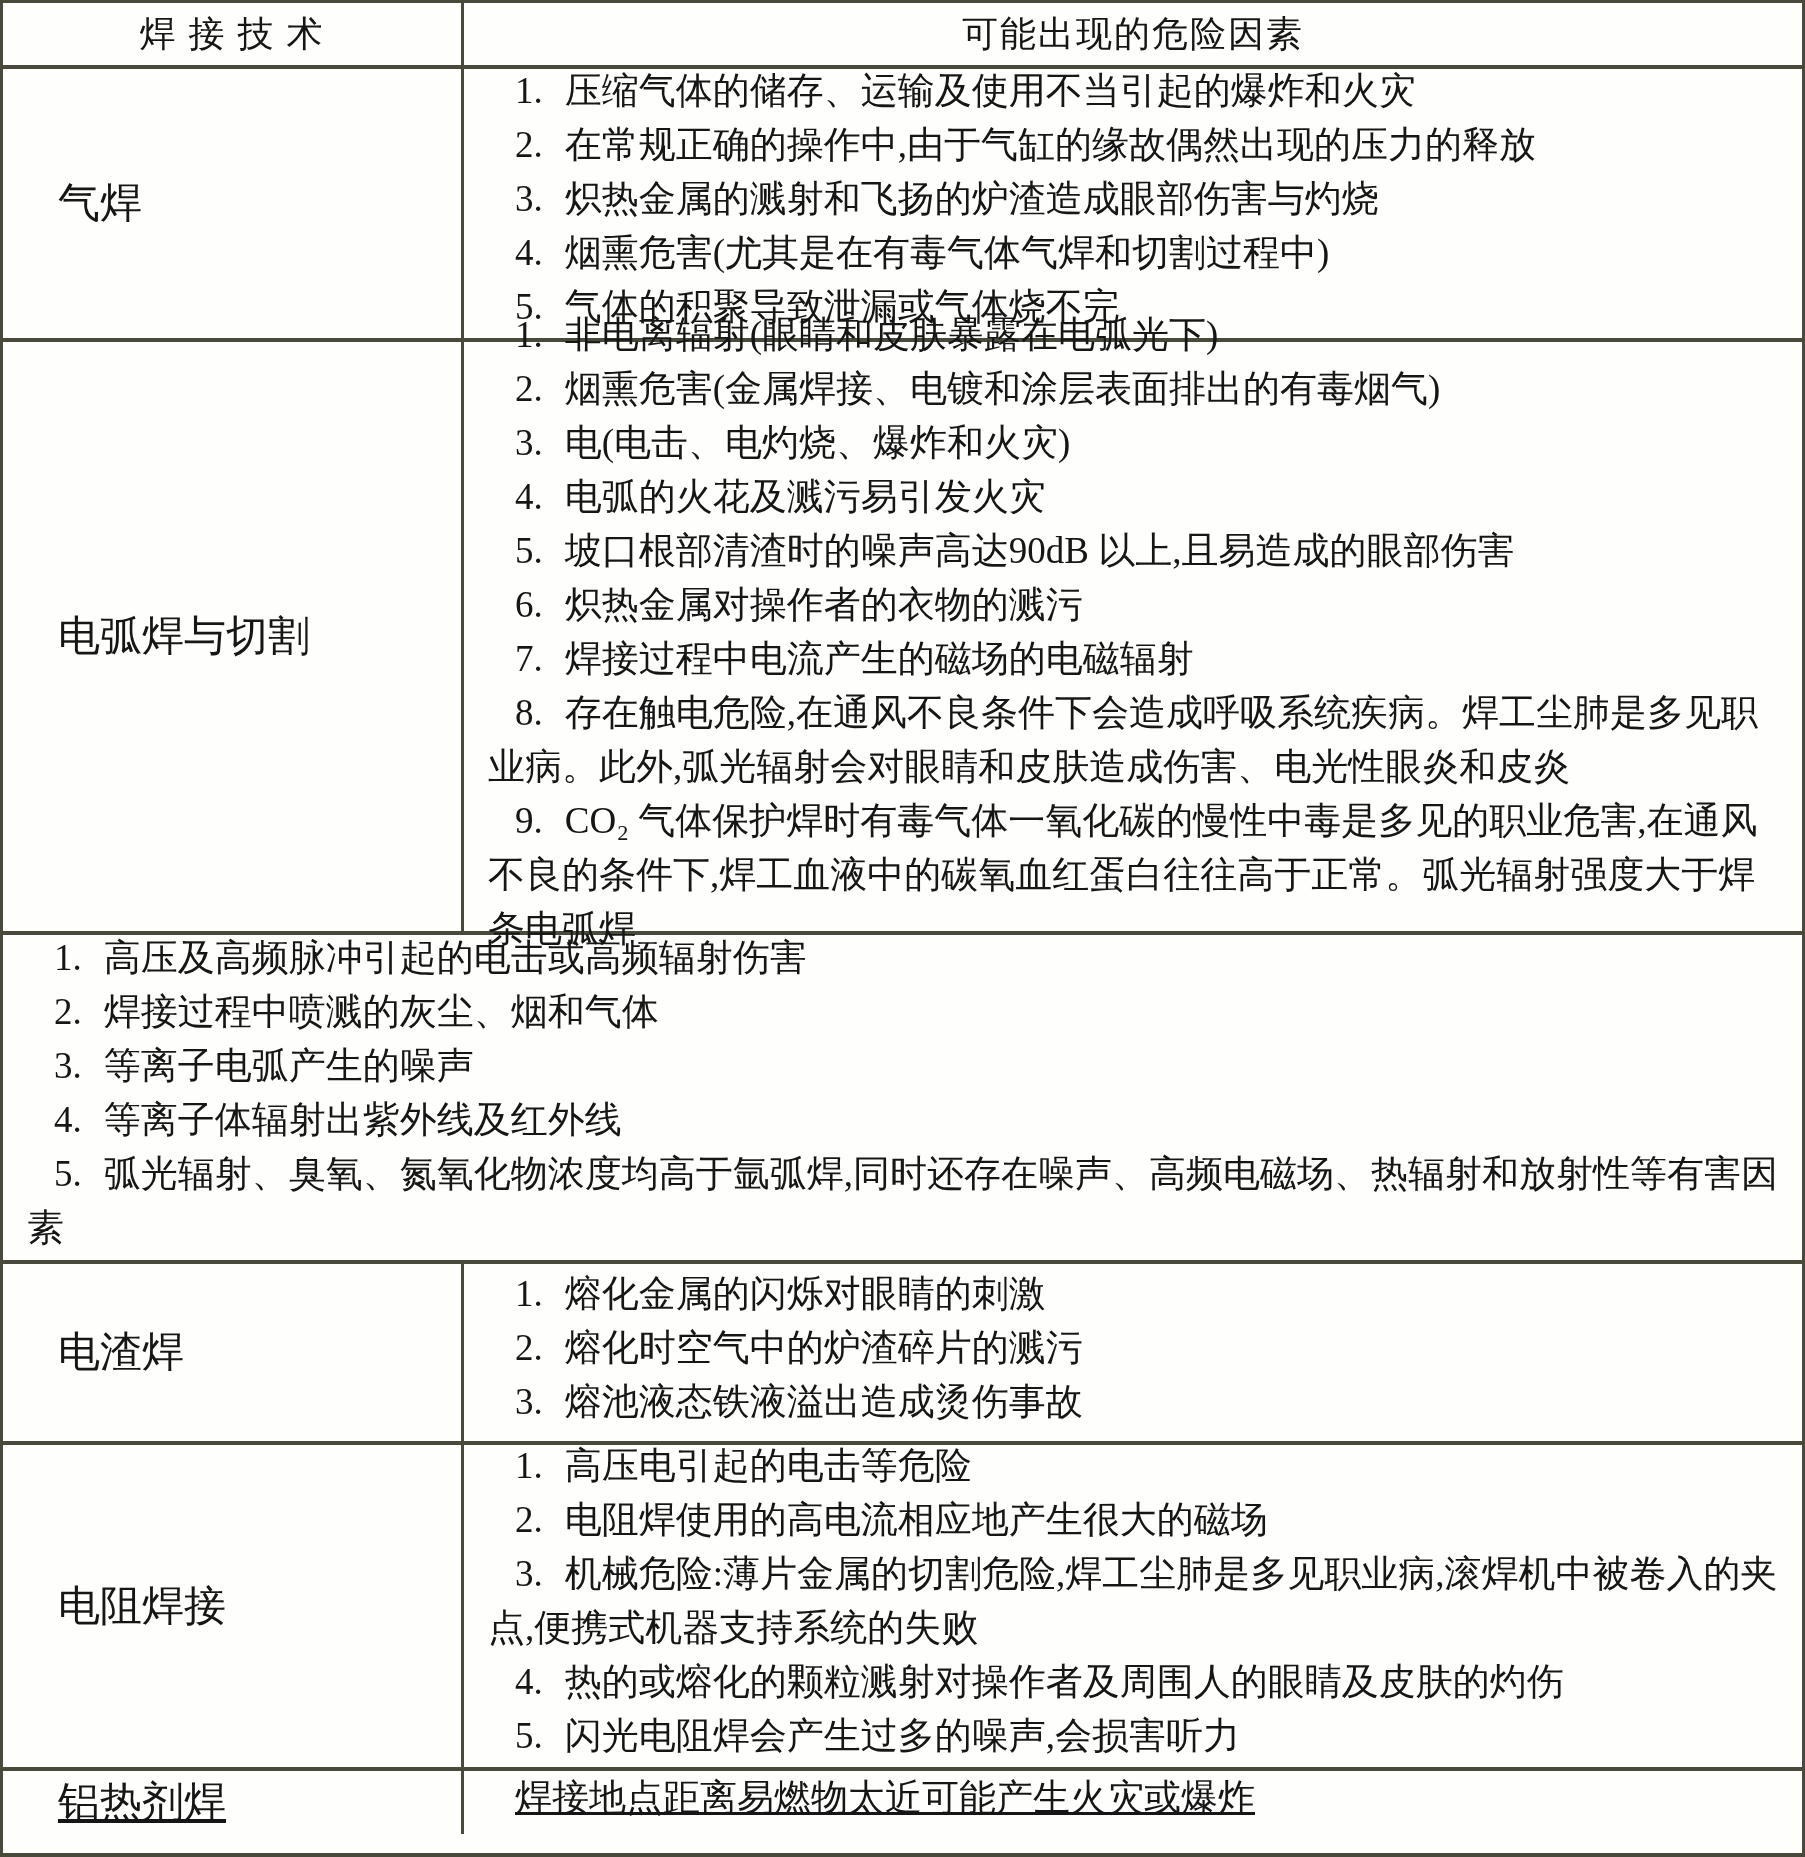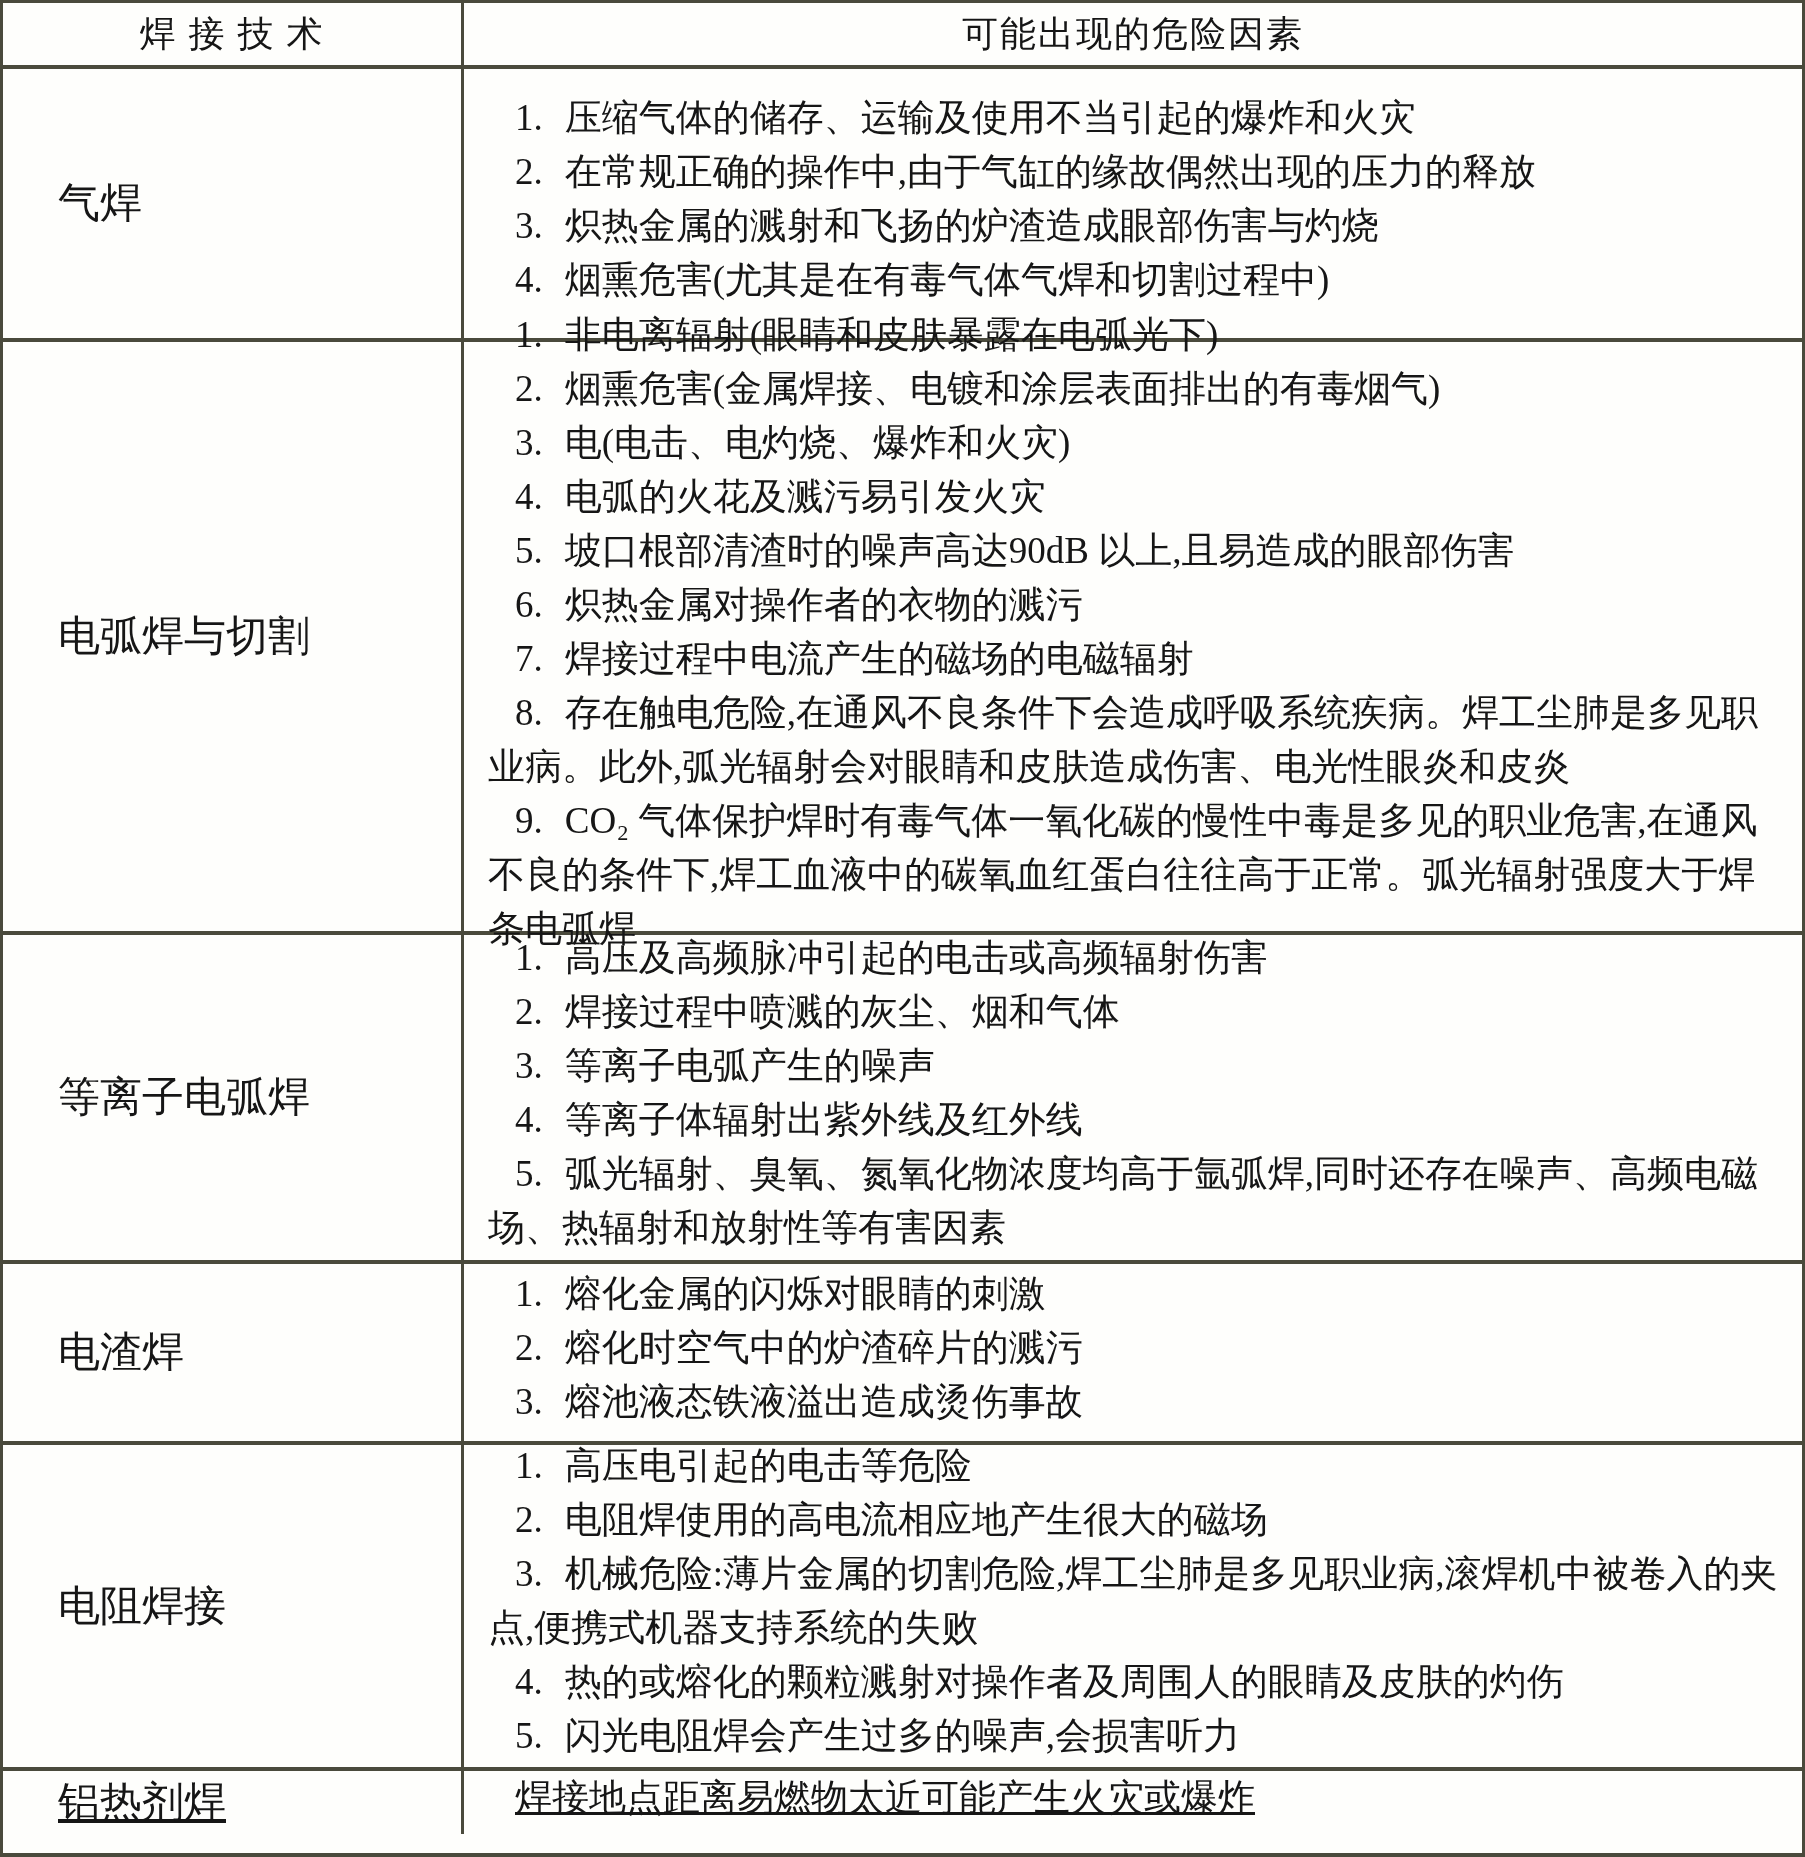--- a/index.html
+++ b/index.html
@@ -73,42 +73,40 @@
   <div id="rows">
       <div class="hrow" style="height: 273px;">
         <div class="cell-left">
           <span class="tech">气焊</span>
         </div>
         <div class="cell-right">
           <p class="item"><span class="num">1.</span><span class="txt">压缩气体的储存、运输及使用不当引起的爆炸和火灾</span></p>
           <p class="item"><span class="num">2.</span><span class="txt">在常规正确的操作中,由于气缸的缘故偶然出现的压力的释放</span></p>
           <p class="item"><span class="num">3.</span><span class="txt">炽热金属的溅射和飞扬的炉渣造成眼部伤害与灼烧</span></p>
           <p class="item"><span class="num">4.</span><span class="txt">烟熏危害(尤其是在有毒气体气焊和切割过程中)</span></p>
+          <p class="item"><span class="num">5.</span><span class="txt">气体的积聚导致泄漏或气体烧不完</span></p>
         </div>
       </div>
       <div class="hrow" style="height: 593px;">
         <div class="cell-left">
           <span class="tech">电弧焊与切割</span>
         </div>
         <div class="cell-right">
           <p class="item"><span class="num">1.</span><span class="txt">非电离辐射(眼睛和皮肤暴露在电弧光下)</span></p>
           <p class="item"><span class="num">2.</span><span class="txt">烟熏危害(金属焊接、电镀和涂层表面排出的有毒烟气)</span></p>
           <p class="item"><span class="num">3.</span><span class="txt">电(电击、电灼烧、爆炸和火灾)</span></p>
           <p class="item"><span class="num">4.</span><span class="txt">电弧的火花及溅污易引发火灾</span></p>
           <p class="item"><span class="num">5.</span><span class="txt">坡口根部清渣时的噪声高达90dB 以上,且易造成的眼部伤害</span></p>
           <p class="item"><span class="num">6.</span><span class="txt">炽热金属对操作者的衣物的溅污</span></p>
           <p class="item"><span class="num">7.</span><span class="txt">焊接过程中电流产生的磁场的电磁辐射</span></p>
           <p class="item"><span class="num">8.</span><span class="txt">存在触电危险,在通风不良条件下会造成呼吸系统疾病。焊工尘肺是多见职业病。此外,弧光辐射会对眼睛和皮肤造成伤害、电光性眼炎和皮炎</span></p>
           <p class="item"><span class="num">9.</span><span class="txt">CO₂ 气体保护焊时有毒气体一氧化碳的慢性中毒是多见的职业危害,在通风不良的条件下,焊工血液中的碳氧血红蛋白往往高于正常。弧光辐射强度大于焊条电弧焊</span></p>
         </div>
       </div>
       <div class="hrow" style="height: 329px;">
-        <div class="cell-left">
-          <span class="tech">等离子电弧焊</span>
-        </div>
         <div class="cell-right">
           <p class="item"><span class="num">1.</span><span class="txt">高压及高频脉冲引起的电击或高频辐射伤害</span></p>
           <p class="item"><span class="num">2.</span><span class="txt">焊接过程中喷溅的灰尘、烟和气体</span></p>
           <p class="item"><span class="num">3.</span><span class="txt">等离子电弧产生的噪声</span></p>
           <p class="item"><span class="num">4.</span><span class="txt">等离子体辐射出紫外线及红外线</span></p>
           <p class="item"><span class="num">5.</span><span class="txt">弧光辐射、臭氧、氮氧化物浓度均高于氩弧焊,同时还存在噪声、高频电磁场、热辐射和放射性等有害因素</span></p>
         </div>
       </div>
       <div class="hrow" style="height: 181px;">
         <div class="cell-left">

